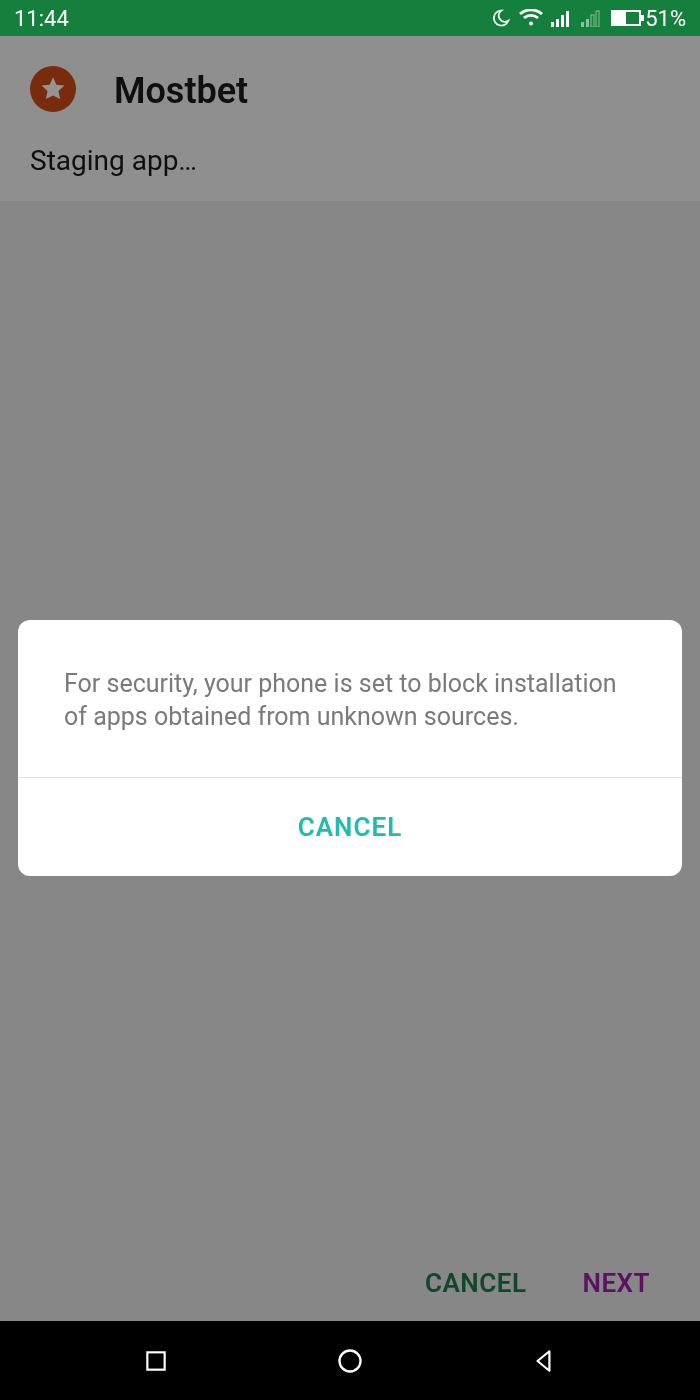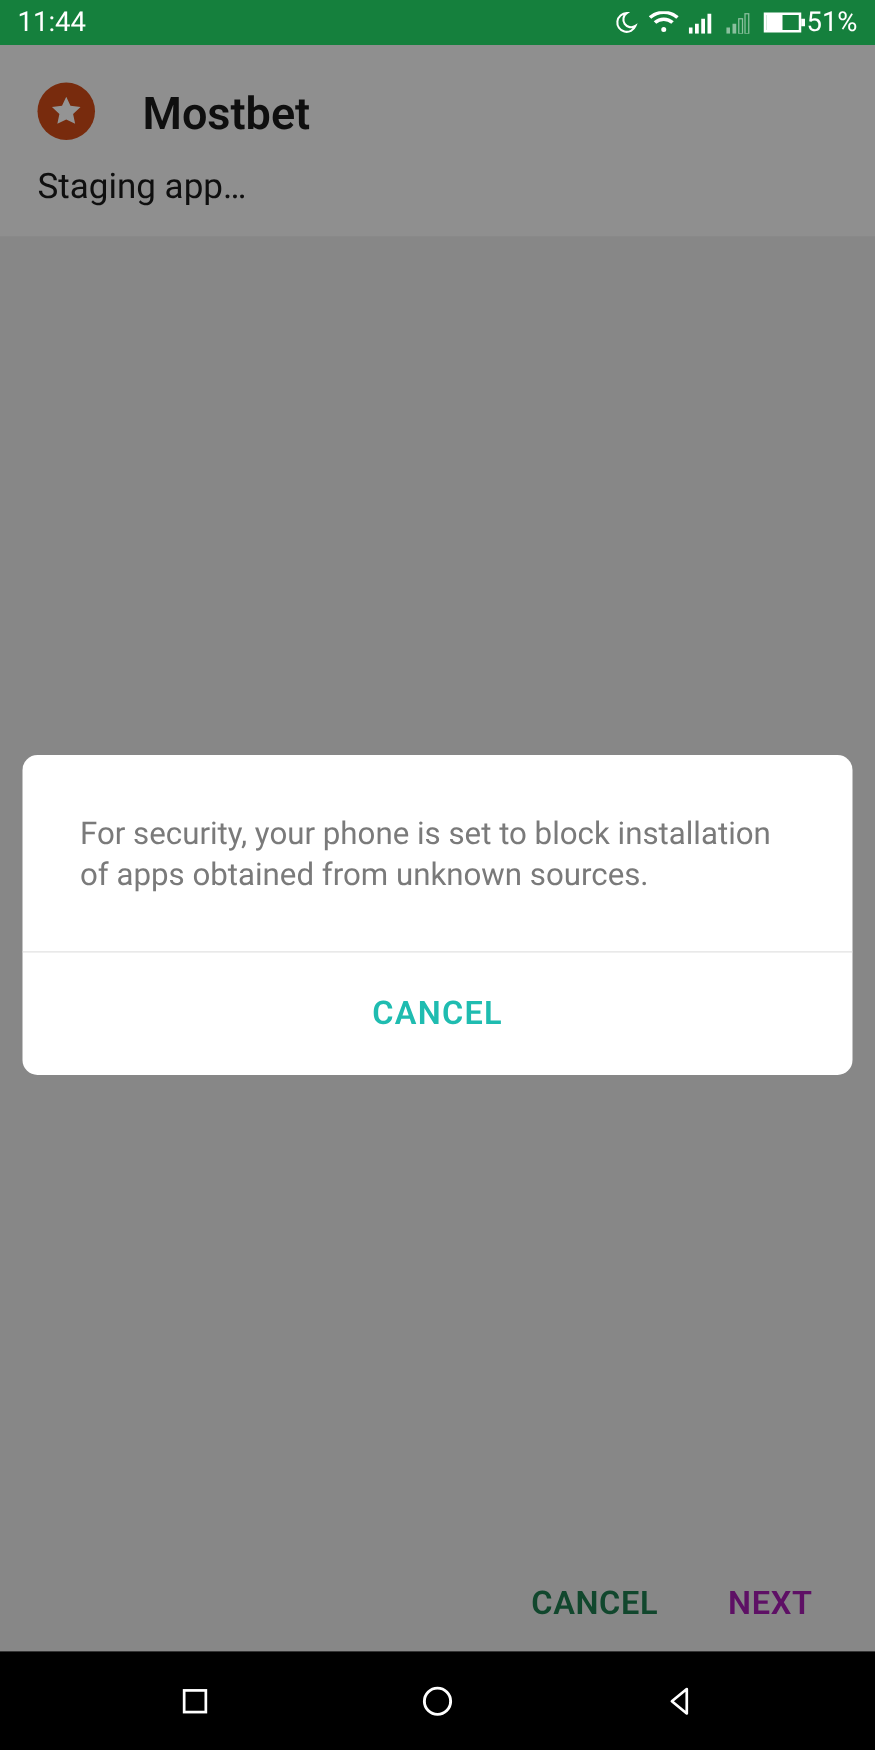--- a/index.html
+++ b/index.html
@@ -39,21 +39,21 @@
     .app-header {
       background: #f7f7f7;
       padding: 30px 30px 24px;
     }
     .app-title-row { display: flex; align-items: flex-end; gap: 38px; }
     .app-icon {
       width: 46px; height: 46px; border-radius: 50%;
       background: #cf4a17; display: flex; align-items: center; justify-content: center;
     }
     .app-title { font-size: 36px; font-weight: 600; color: #1a1a1a; }
-    .subtitle { margin-top: 20px; font-size: 28px; color: #1a1a1a; }
+    .subtitle { margin-top: 32px; font-size: 28px; color: #1a1a1a; }
 
     
     .content-body {
       height: calc(100% - 36px - 79px);
       background: #e8e8e8;
       position: relative;
     }
 
     
     .bottom-actions {
@@ -73,21 +73,21 @@
     .scrim {
       position: absolute;
       inset: 0;
       background: rgba(0,0,0,0.42);
     }
 
     
     .dialog {
       position: absolute;
       left: 18px; right: 18px;
-      top: 568px;
+      top: 584px;
       background: #fff;
       border-radius: 12px;
       overflow: hidden;
     }
     .dialog-msg {
       padding: 48px 46px 44px;
       font-size: 25px;
       line-height: 1.3;
       color: #7a7a7a;
     }

